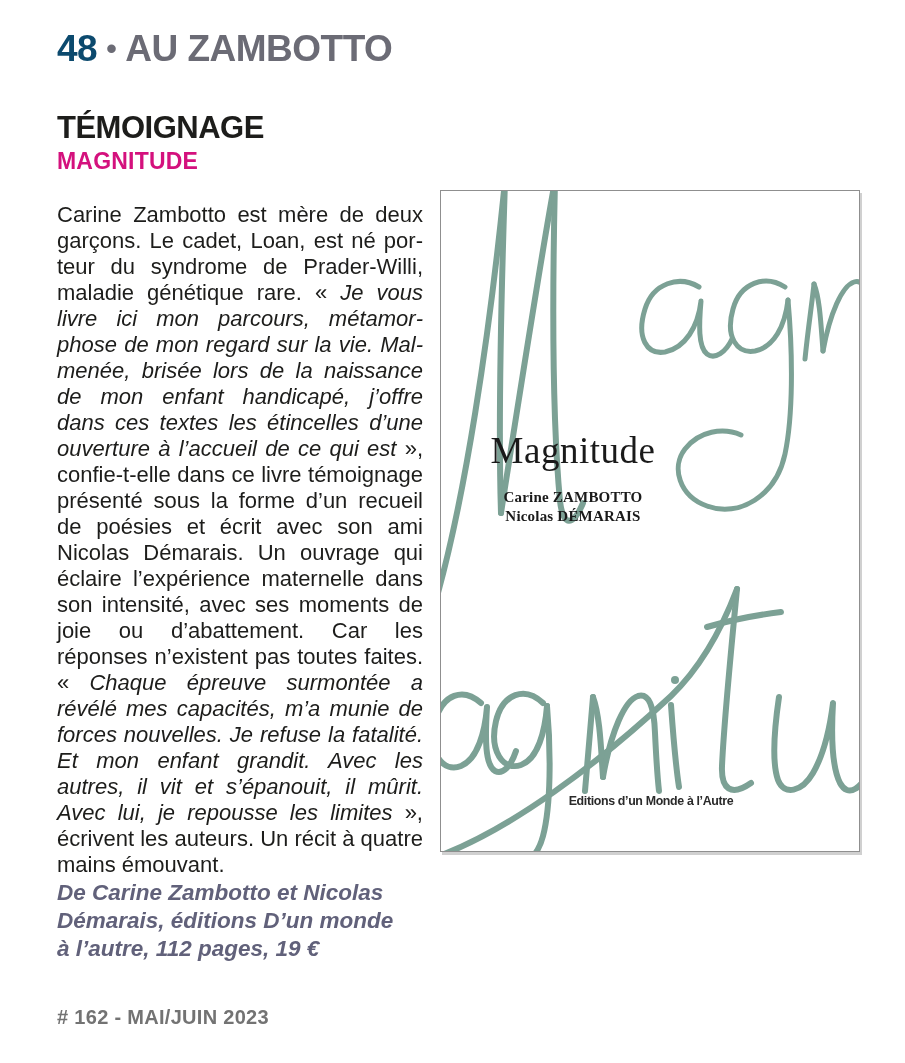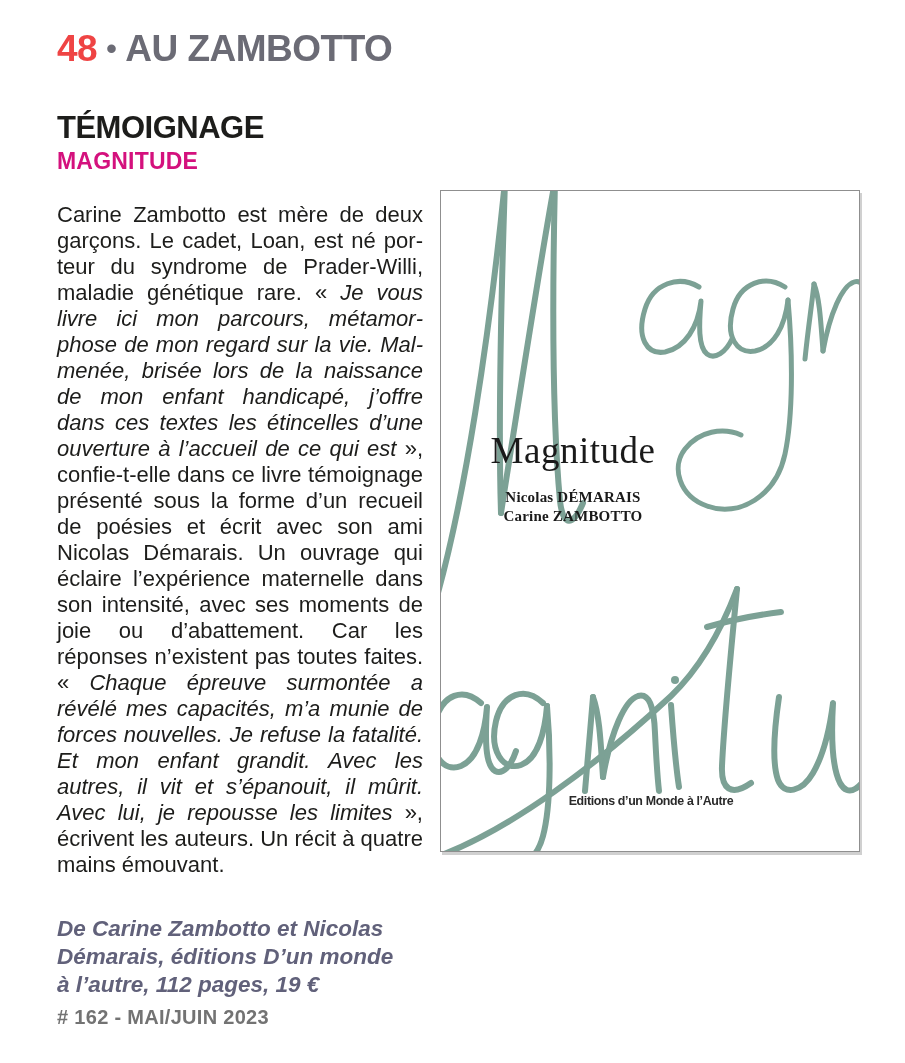--- a/index.html
+++ b/index.html
@@ -5,41 +5,41 @@
   html,body{margin:0;padding:0;}
   body{
     width:905px;height:1063px;background:#ffffff;position:relative;
     font-family:"Liberation Sans",sans-serif;color:#1d1d1b;overflow:hidden;
   }
   
   .masthead{
     position:absolute;left:57px;top:28px;
     font-weight:bold;font-size:37px;letter-spacing:-0.5px;white-space:nowrap;
   }
-  .masthead .num{color:#ef4444;margin-top:12px;}
+  .masthead .num{color:#0c4a6e;margin-top:12px;}
   .masthead .sep{color:#6b6b75;margin:0 9px;font-size:30px;vertical-align:2px;}
   .masthead .section{color:#6b6b75;}
   
   .rubric{
     position:absolute;left:57px;top:110px;
     font-weight:900;font-size:31px;letter-spacing:-0.5px;color:#1d1d1b;text-align:center;
   }
   .article-title{
     position:absolute;left:57px;top:148px;
     font-weight:900;font-size:23px;letter-spacing:0.2px;color:#d4117d;
   }
   
   .article-body{
     position:absolute;left:57px;top:180px;width:366px;
     font-size:22px;line-height:26px;text-align:justify;
     color:#1d1d1b;hyphens:manual;-webkit-hyphens:manual;
   }
   .article-body .it{font-style:italic;}
   .credit{
-    position:absolute;left:57px;top:892px;width:350px;
+    position:absolute;left:57px;top:856px;width:350px;
     font-size:22.5px;line-height:28px;font-style:italic;font-weight:bold;
     color:#61617a;
   }
   .page-footer{
     position:absolute;left:57px;top:1006px;
     font-size:20px;font-weight:bold;color:#737373;letter-spacing:0.3px;
   }
   
   .cover{
     position:absolute;left:440px;top:190px;width:418px;height:660px;
@@ -104,18 +104,18 @@
       <path d="M 152 506 C 159 525 160 558 162 586"></path>
       <path d="M 162 586 C 170 540 184 509 197 505 C 208 502 213 515 214 542 C 215 563 216 582 218 600"></path>
       <path d="M 230 514 C 232 542 234 570 238 596"></path>
       <circle cx="234" cy="489" r="4" fill="#7ca195" stroke="none"></circle>
       <path d="M 338 506 C 333 540 331 572 337 589 C 343 605 361 601 372 582 C 383 563 389 536 392 512 C 390 546 391 576 399 592 C 407 607 421 599 432 572"></path>
     </g>
   </svg>
   <div class="cover-titleblock">
     <div class="cover-title">Magnitude</div>
     <div class="cover-authors">
+      <div>Carine ZAMBOTTO</div>
       <div>Nicolas DÉMARAIS</div>
-      <div>Carine ZAMBOTTO</div>
     </div>
   </div>
   <div class="cover-publisher">Editions d’un Monde à l’Autre</div>
 </div>
 
 </body></html>

